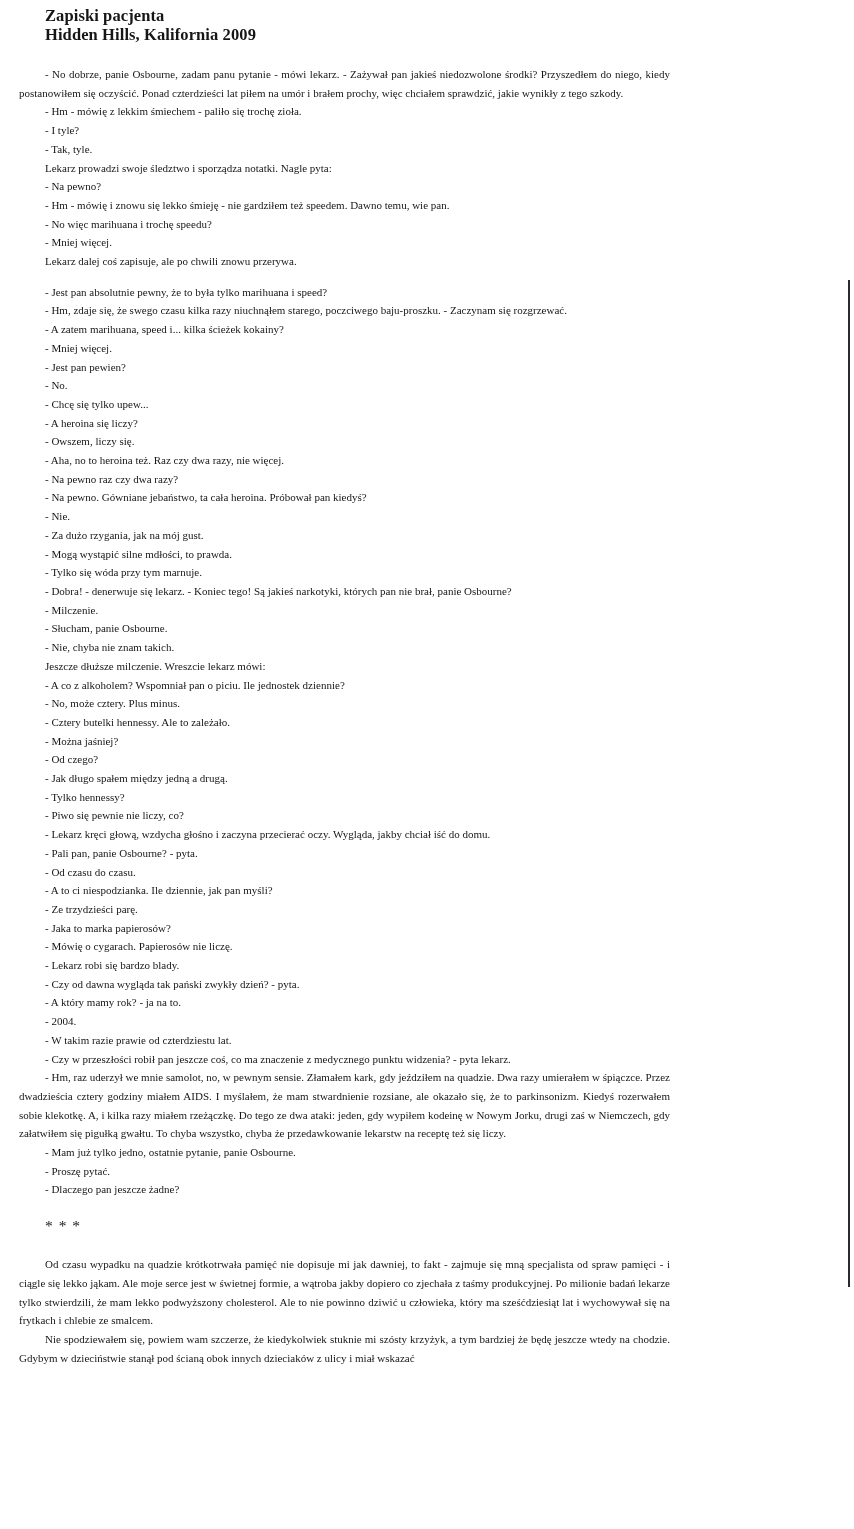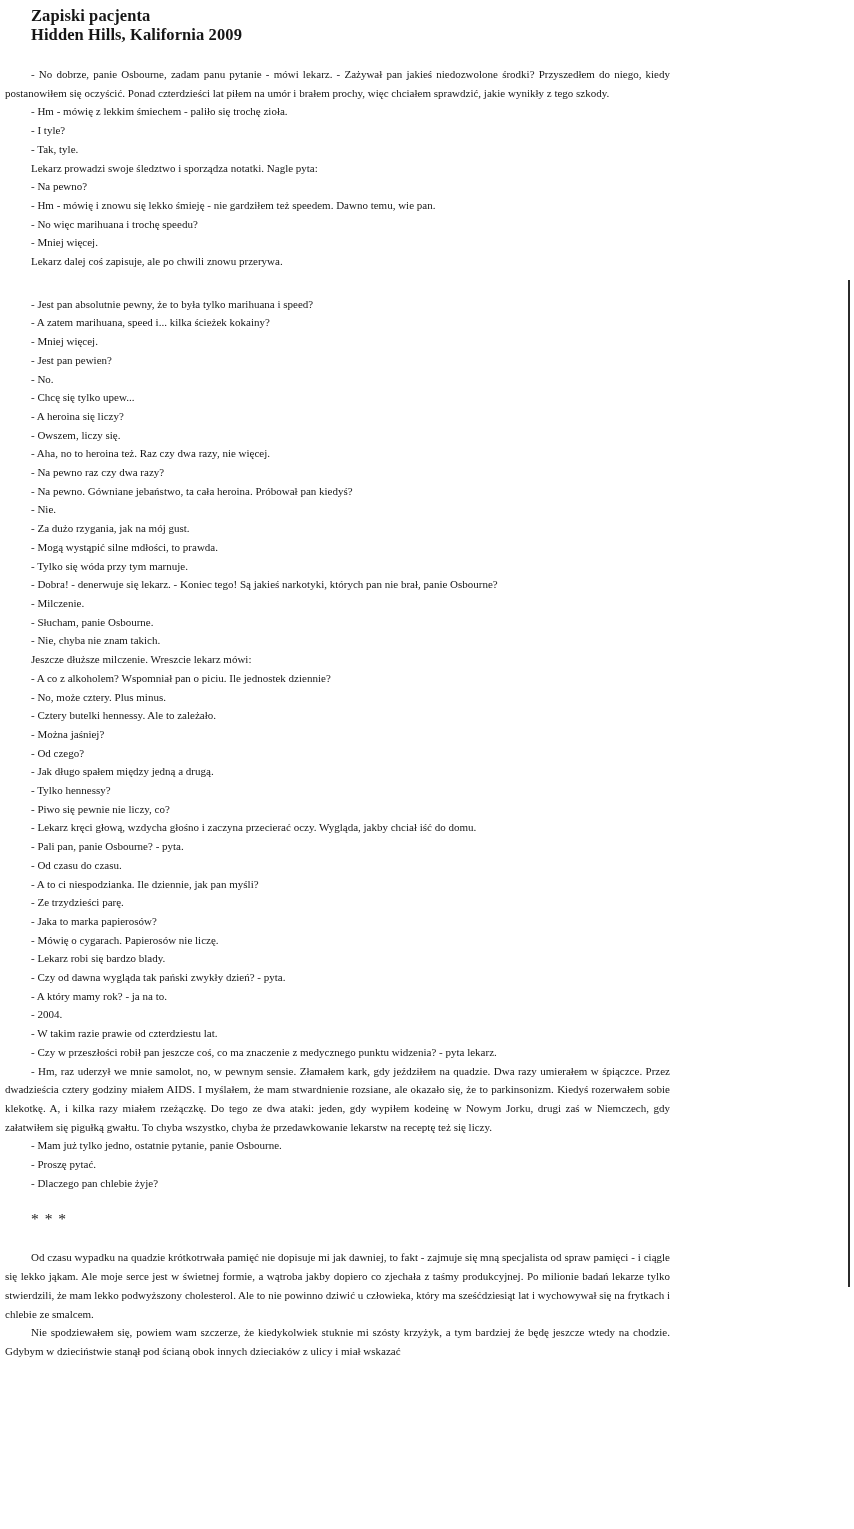--- a/index.html
+++ b/index.html
@@ -8,38 +8,38 @@
     height: 1529px;
     background: #ffffff;
     position: relative;
     overflow: hidden;
     font-family: "Liberation Serif", "DejaVu Serif", serif;
     color: #161616;
   }
   .page {
     box-sizing: border-box;
     width: 692px;
-    padding: 6px 22px 0 5px;
+    padding: 6px 22px 0 19px;
   }
   .chapter-header { margin-bottom: 21px; }
   .title-line {
     font-size: 16.5px;
     font-weight: bold;
     line-height: 19px;
     text-indent: 26px;
     letter-spacing: 0.1px;
   }
   .text-section p.para {
     margin: 0;
     font-size: 11px;
     line-height: 18.7px;
     text-align: justify;
     text-indent: 26px;
   }
-  .section-gap { margin-top: 24px; }
+  .section-gap { margin-top: 12px; }
   .divider {
     margin: 17px 0 20px 0;
     font-size: 15.5px;
     line-height: 19px;
     text-indent: 26px;
     letter-spacing: 1px;
   }
   .edge-line {
     position: absolute;
     left: 848px;
@@ -67,20 +67,21 @@
       <p class="para">Lekarz prowadzi swoje śledztwo i sporządza notatki. Nagle pyta:</p>
       <p class="para">- Na pewno?</p>
       <p class="para">- Hm - mówię i znowu się lekko śmieję - nie gardziłem też speedem. Dawno temu, wie pan.</p>
       <p class="para">- No więc marihuana i trochę speedu?</p>
       <p class="para">- Mniej więcej.</p>
       <p class="para">Lekarz dalej coś zapisuje, ale po chwili znowu przerywa.</p>
     </div>
 
   <div class="text-section section-gap">
       <p class="para">- Jest pan absolutnie pewny, że to była tylko marihuana i speed?</p>
+      <p class="para">- Hm, zdaje się, że swego czasu kilka razy niuchnąłem starego, poczciwego baju-proszku. - Zaczynam się rozgrzewać.</p>
       <p class="para">- A zatem marihuana, speed i... kilka ścieżek kokainy?</p>
       <p class="para">- Mniej więcej.</p>
       <p class="para">- Jest pan pewien?</p>
       <p class="para">- No.</p>
       <p class="para">- Chcę się tylko upew...</p>
       <p class="para">- A heroina się liczy?</p>
       <p class="para">- Owszem, liczy się.</p>
       <p class="para">- Aha, no to heroina też. Raz czy dwa razy, nie więcej.</p>
       <p class="para">- Na pewno raz czy dwa razy?</p>
       <p class="para">- Na pewno. Gówniane jebaństwo, ta cała heroina. Próbował pan kiedyś?</p>
@@ -110,21 +111,21 @@
       <p class="para">- Mówię o cygarach. Papierosów nie liczę.</p>
       <p class="para">- Lekarz robi się bardzo blady.</p>
       <p class="para">- Czy od dawna wygląda tak pański zwykły dzień? - pyta.</p>
       <p class="para">- A który mamy rok? - ja na to.</p>
       <p class="para">- 2004.</p>
       <p class="para">- W takim razie prawie od czterdziestu lat.</p>
       <p class="para">- Czy w przeszłości robił pan jeszcze coś, co ma znaczenie z medycznego punktu widzenia? - pyta lekarz.</p>
       <p class="para">- Hm, raz uderzył we mnie samolot, no, w pewnym sensie. Złamałem kark, gdy jeździłem na quadzie. Dwa razy umierałem w śpiączce. Przez dwadzieścia cztery godziny miałem AIDS. I myślałem, że mam stwardnienie rozsiane, ale okazało się, że to parkinsonizm. Kiedyś rozerwałem sobie klekotkę. A, i kilka razy miałem rzeżączkę. Do tego ze dwa ataki: jeden, gdy wypiłem kodeinę w Nowym Jorku, drugi zaś w Niemczech, gdy załatwiłem się pigułką gwałtu. To chyba wszystko, chyba że przedawkowanie lekarstw na receptę też się liczy.</p>
       <p class="para">- Mam już tylko jedno, ostatnie pytanie, panie Osbourne.</p>
       <p class="para">- Proszę pytać.</p>
-      <p class="para">- Dlaczego pan chlebie żyje?</p>
+      <p class="para">- Dlaczego pan jeszcze żadne?</p>
     </div>
 
   <div class="divider">* * *</div>
 
   <div class="text-section">
       <p class="para">Od czasu wypadku na quadzie krótkotrwała pamięć nie dopisuje mi jak dawniej, to fakt - zajmuje się mną specjalista od spraw pamięci - i ciągle się lekko jąkam. Ale moje serce jest w świetnej formie, a wątroba jakby dopiero co zjechała z taśmy produkcyjnej. Po milionie badań lekarze tylko stwierdzili, że mam lekko podwyższony cholesterol. Ale to nie powinno dziwić u człowieka, który ma sześćdziesiąt lat i wychowywał się na frytkach i chlebie ze smalcem.</p>
       <p class="para">Nie spodziewałem się, powiem wam szczerze, że kiedykolwiek stuknie mi szósty krzyżyk, a tym bardziej że będę jeszcze wtedy na chodzie. Gdybym w dzieciństwie stanął pod ścianą obok innych dzieciaków z ulicy i miał wskazać</p>
     </div>
 
 </div>

